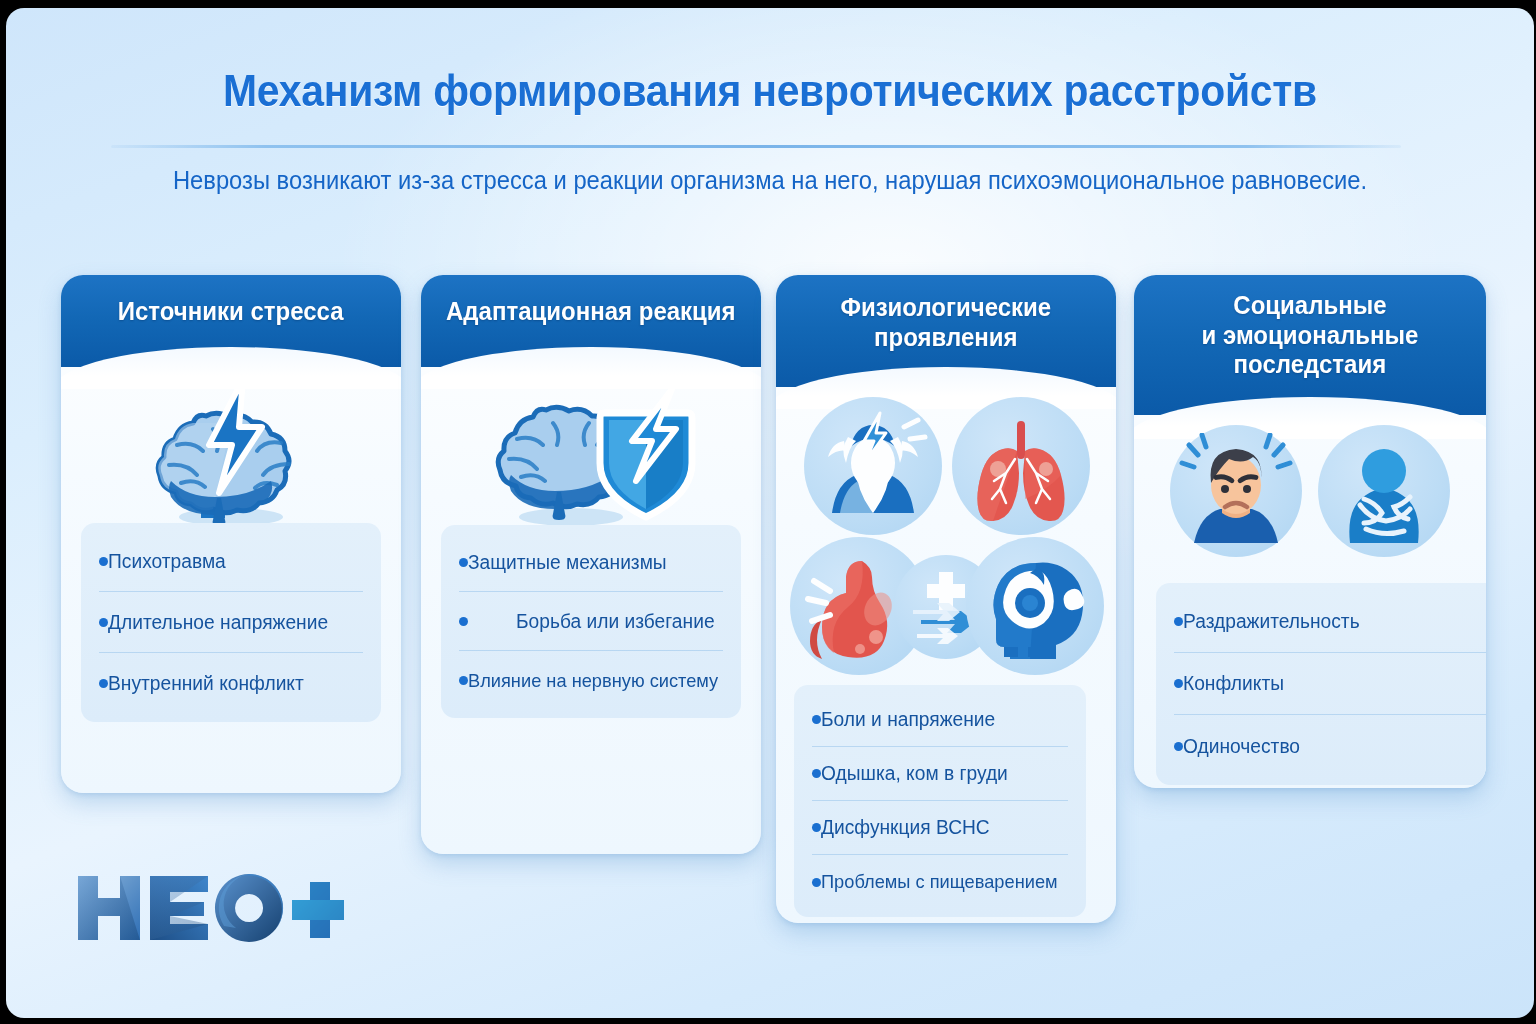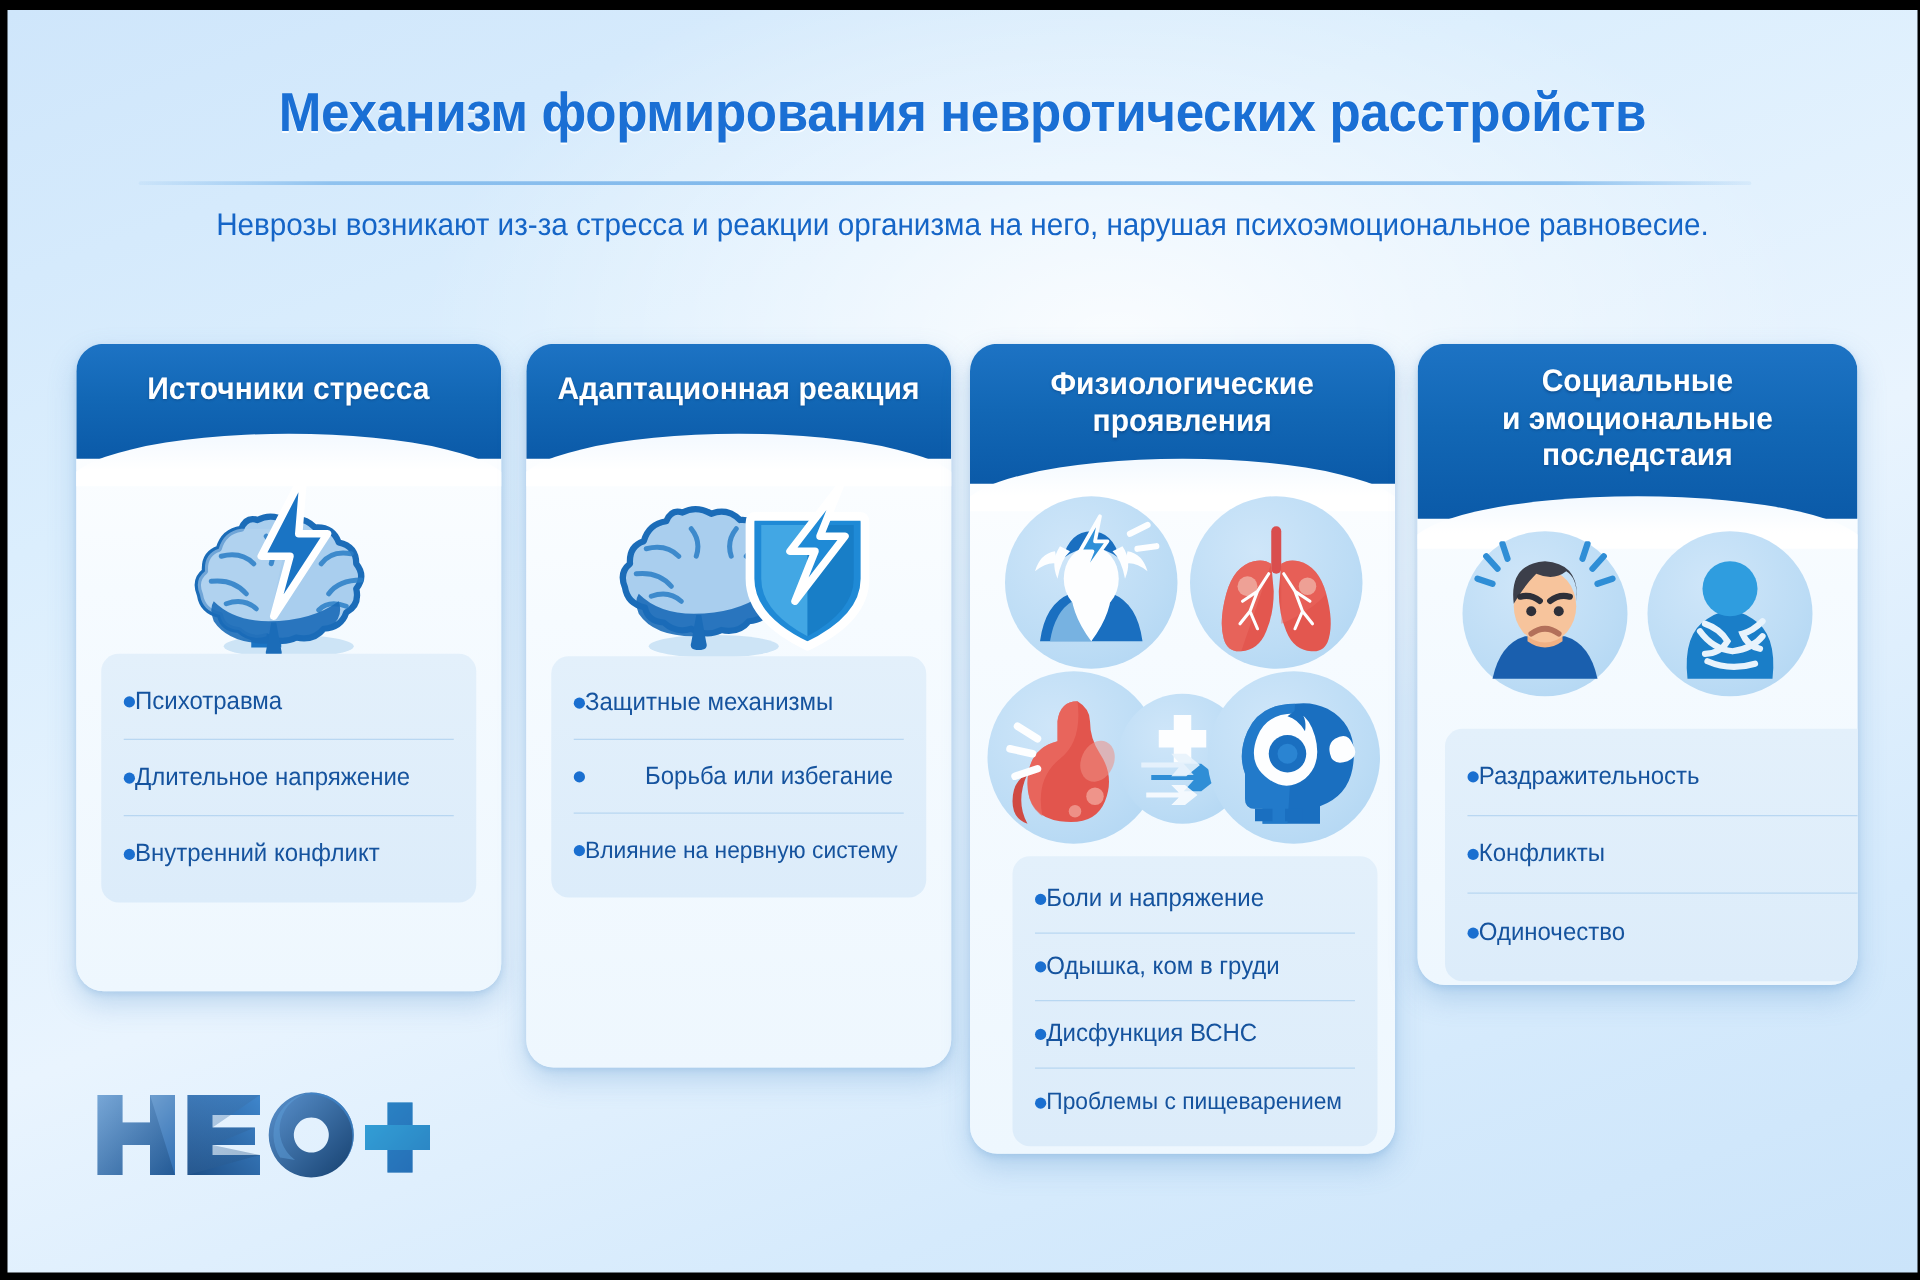--- a/index.html
+++ b/index.html
@@ -10,20 +10,21 @@
   }
 
   
   #canvas{
     position:absolute; left:6px; top:8px;
     width:1528px; height:1010px;
     background:
       radial-gradient(ellipse 900px 520px at 58% 26%, rgba(255,255,255,.82) 0%, rgba(255,255,255,0) 62%),
       linear-gradient(160deg,#cfe6fb 0%, #dbeefd 28%, #e9f4fe 55%, #d5eafc 80%, #cbe4fa 100%);
     overflow:hidden;
+    border-radius:18px;
   }
 
   
   #page-title{
     position:absolute; left:0; top:58px; width:1528px;
     text-align:center;
     font-size:44px; font-weight:bold; letter-spacing:-0.3px;
     color:#1a6fd4;
     text-shadow:0 1px 0 rgba(255,255,255,.85);
     transform:scaleX(.93); transform-origin:center;
@@ -262,21 +263,21 @@
           <path d="M64 24 q-26 -2 -34 18 q-8 20 6 32 q16 14 32 2 q14 -12 8 -34 q-4 -14 -12 -18 Z" fill="#fdfeff"></path>
           <circle cx="54" cy="56" r="15" fill="#1a6fc0"></circle>
           <circle cx="54" cy="56" r="8" fill="#2a84d2"></circle>
           <path d="M62 20 q8 6 6 18 q-6 -10 -14 -12 Z" fill="#1a6fc0"></path>
           <path d="M92 44 q10 -6 14 4 q6 10 -4 14 q-12 4 -14 -6 q-2 -8 4 -12 Z" fill="#fdfeff"></path>
           <path d="M28 100 l0 10 l14 0 l0 -10 Z M52 100 l0 10 l14 0 l0 -10 Z" fill="#1a6fc0"></path>
         </svg>
       </div>
     </div>
 
-    <div class="list-panel" style="left:18px; top:410px; width:292px;margin-left:16px;">
+    <div class="list-panel" style="left:18px; top:410px; width:292px;">
       <div class="li" style="height:54px;">
         <span class="dot"></span>
         <span class="ltxt">Боли и напряжение</span>
       </div>
       <div class="li" style="height:54px;">
         <span class="dot"></span>
         <span class="ltxt">Одышка, ком в груди</span>
       </div>
       <div class="li" style="height:54px;">
         <span class="dot"></span>

